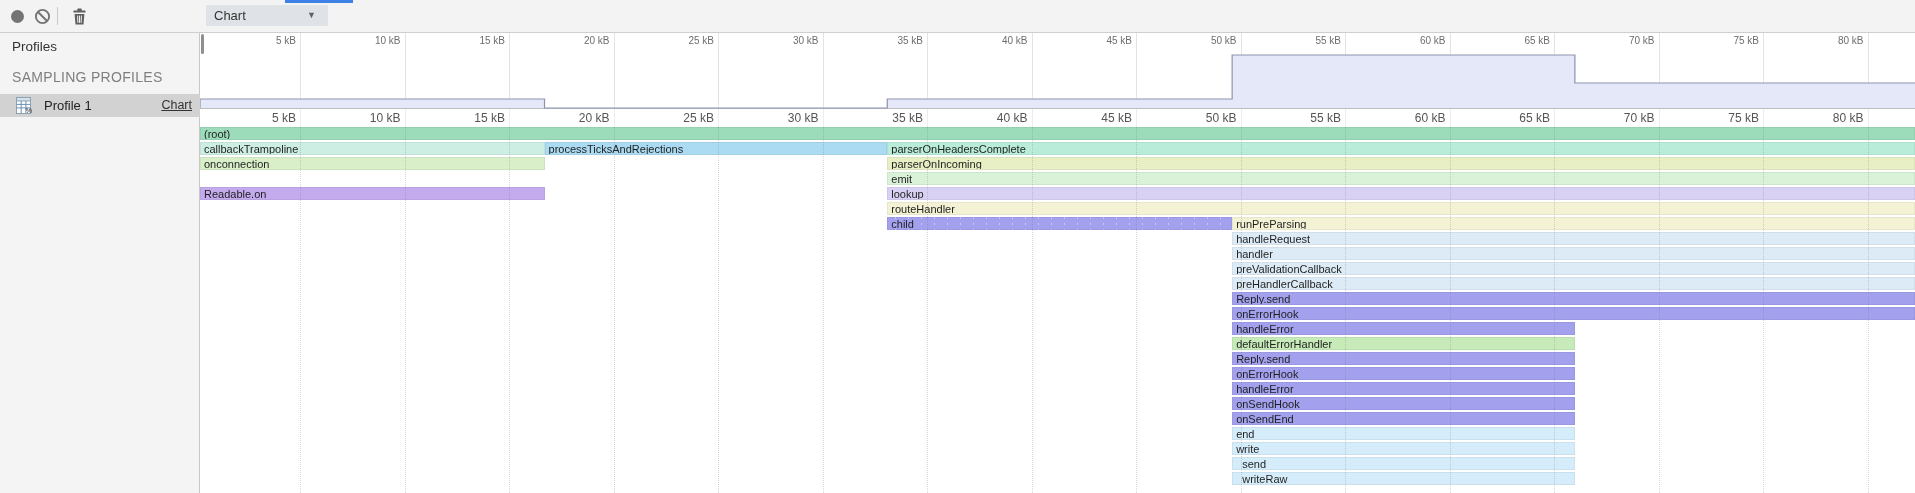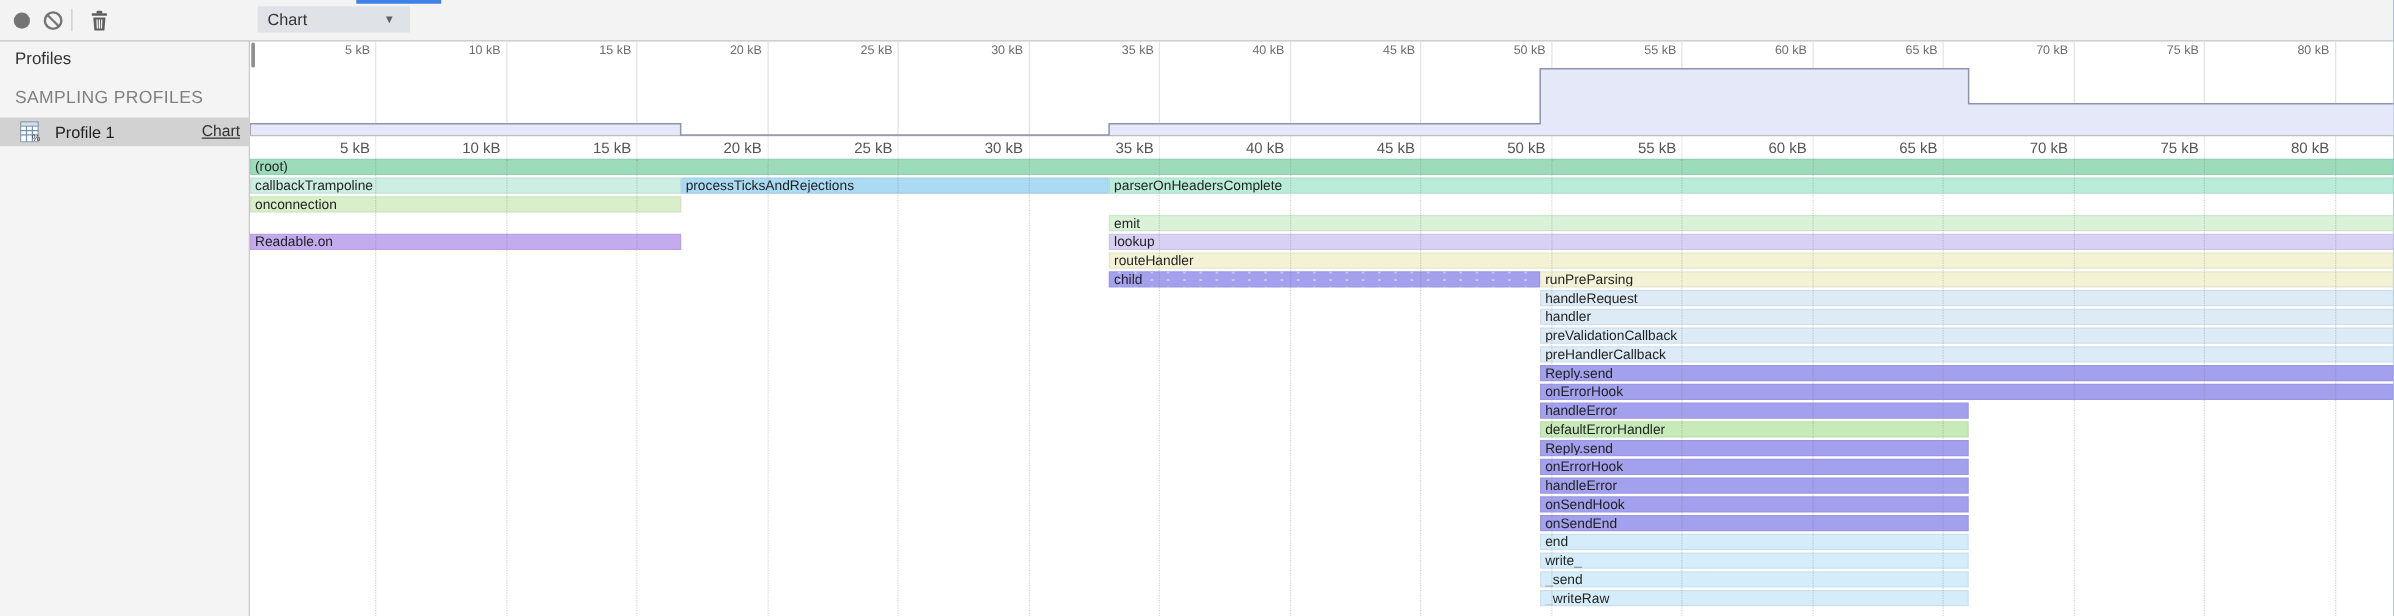--- a/index.html
+++ b/index.html
@@ -196,20 +196,21 @@
         <div class="tick-bottom" style="left: 1384.5px;">70 kB</div>
         <div class="tick-bottom" style="left: 1489px;">75 kB</div>
         <div class="tick-bottom" style="left: 1593.5px;">80 kB</div>
       </div>
     <div id="flame">
         <div class="bar" style="left: 0px; width: 344.53px; top: 15px; background: rgb(205, 238, 226);"><span>callbackTrampoline</span></div>
         <div class="bar" style="left: 0px; width: 1715px; top: 0px; background: rgb(156, 220, 186);"><span>(root)</span></div>
         <div class="bar" style="left: 344.53px; width: 342.76px; top: 15px; background: rgb(171, 219, 242);"><span>processTicksAndRejections</span></div>
         <div class="bar" style="left: 687.29px; width: 1027.71px; top: 15px; background: rgb(185, 236, 217);"><span>parserOnHeadersComplete</span></div>
         <div class="bar" style="left: 0px; width: 344.53px; top: 30px; background: rgb(216, 239, 201);"><span>onconnection</span></div>
+        <div class="bar" style="left: 687.29px; width: 1027.71px; top: 30px; background: rgb(232, 239, 197);"><span>parserOnIncoming</span></div>
         <div class="bar" style="left: 687.29px; width: 1027.71px; top: 45px; background: rgb(217, 242, 216);"><span>emit</span></div>
         <div class="bar" style="left: 0px; width: 344.53px; top: 60px; background: rgb(195, 171, 238);"><span>Readable.on</span></div>
         <div class="bar" style="left: 687.29px; width: 1027.71px; top: 60px; background: rgb(217, 209, 244);"><span>lookup</span></div>
         <div class="bar" style="left: 687.29px; width: 1027.71px; top: 75px; background: rgb(244, 242, 213);"><span>routeHandler</span></div>
         <div class="bar dotted" style="left: 687.29px; width: 344.85px; top: 90px; background-color: rgb(163, 161, 238);"><span>child</span></div>
         <div class="bar" style="left: 1032.14px; width: 682.86px; top: 90px; background: rgb(244, 242, 213);"><span>runPreParsing</span></div>
         <div class="bar" style="left: 1032.14px; width: 682.86px; top: 105px; background: rgb(220, 235, 246);"><span>handleRequest</span></div>
         <div class="bar" style="left: 1032.14px; width: 682.86px; top: 120px; background: rgb(220, 235, 246);"><span>handler</span></div>
         <div class="bar" style="left: 1032.14px; width: 682.86px; top: 135px; background: rgb(220, 235, 246);"><span>preValidationCallback</span></div>
         <div class="bar" style="left: 1032.14px; width: 682.86px; top: 150px; background: rgb(220, 235, 246);"><span>preHandlerCallback</span></div>

